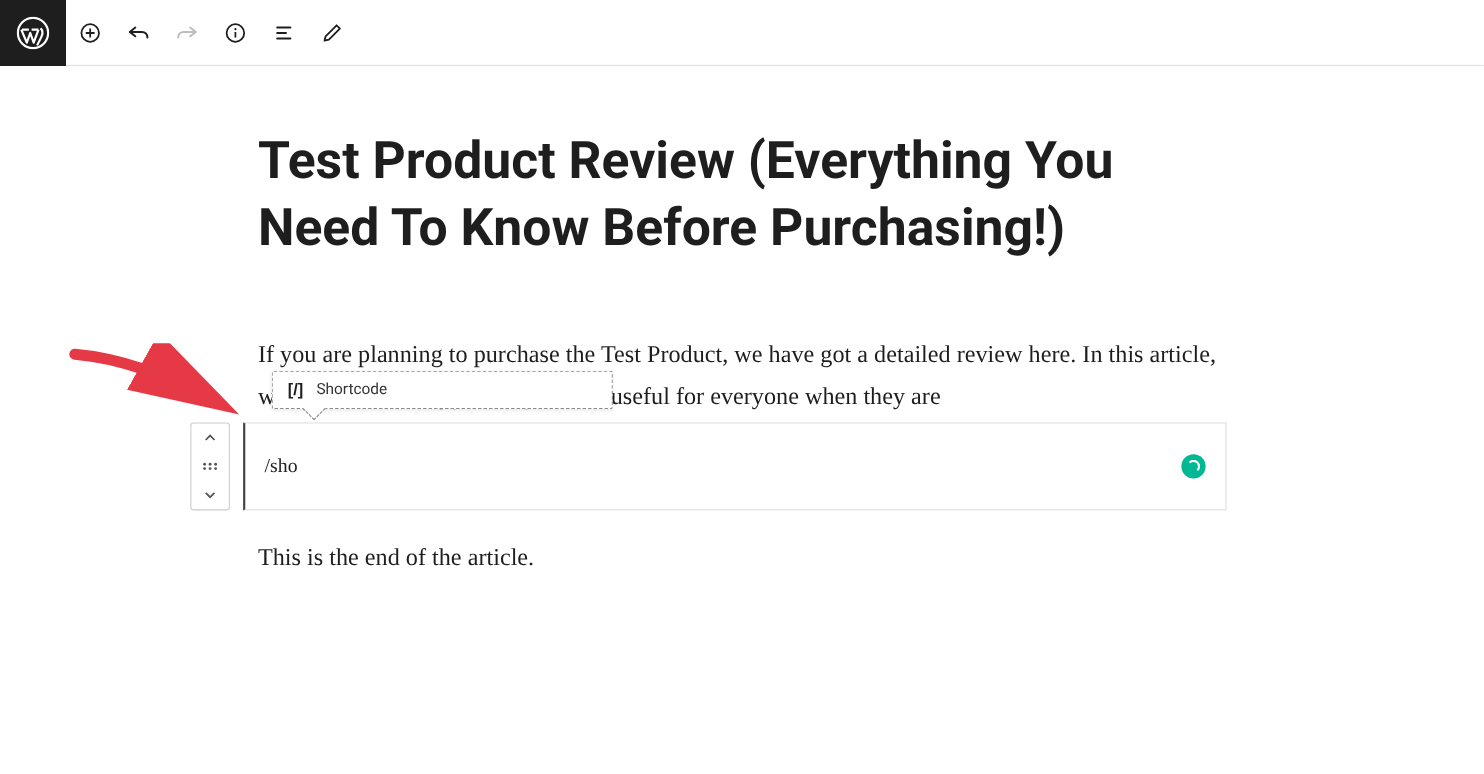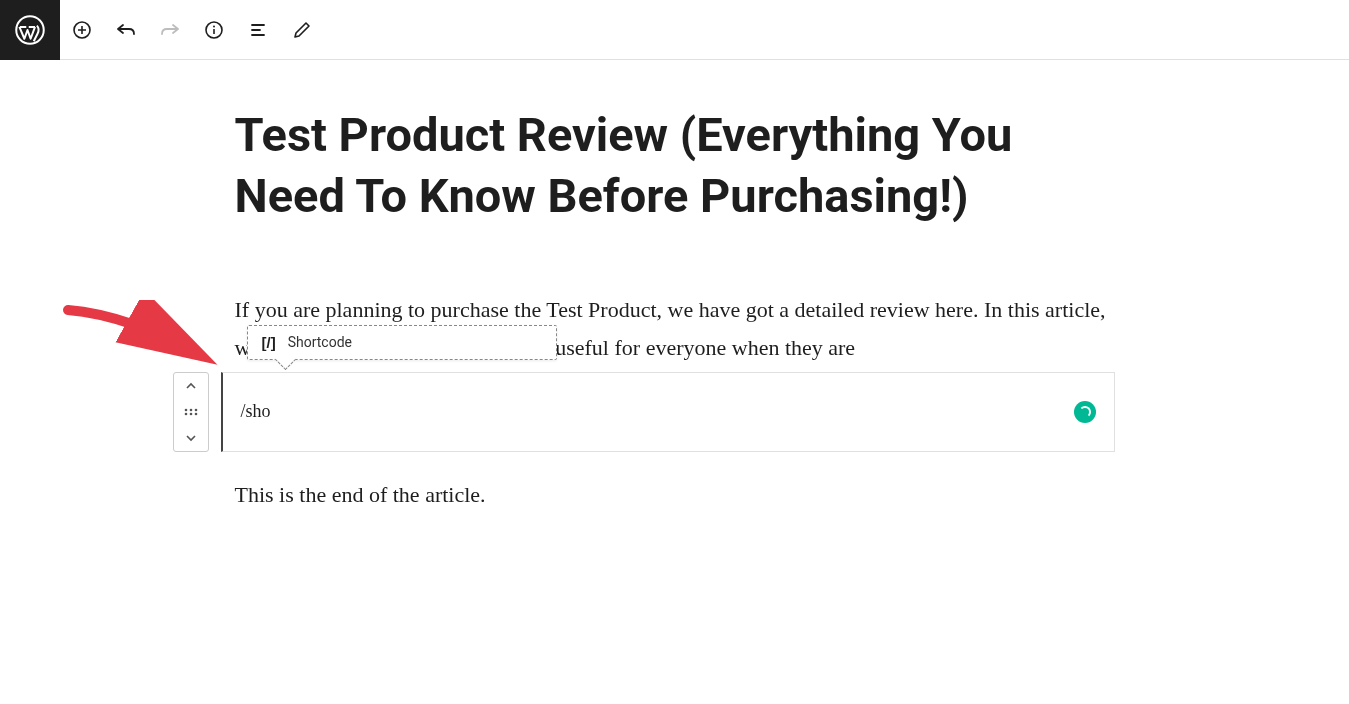--- a/index.html
+++ b/index.html
@@ -35,21 +35,21 @@
       width: 44px;
       height: 44px;
       display: flex;
       align-items: center;
       justify-content: center;
       cursor: pointer;
       color: #1e1e1e;
     }
     .toolbar-btn.disabled { color: #bdbdbd; }
     .editor-content {
-      margin: 4px auto;
+      margin: 16px auto;
       max-width: 880px;
       padding: 40px 0 0 0;
       position: relative;
     }
     .post-title {
       font-size: 47px;
       font-weight: 700;
       line-height: 1.3;
       color: #1e1e1e;
       margin-bottom: 65px;

